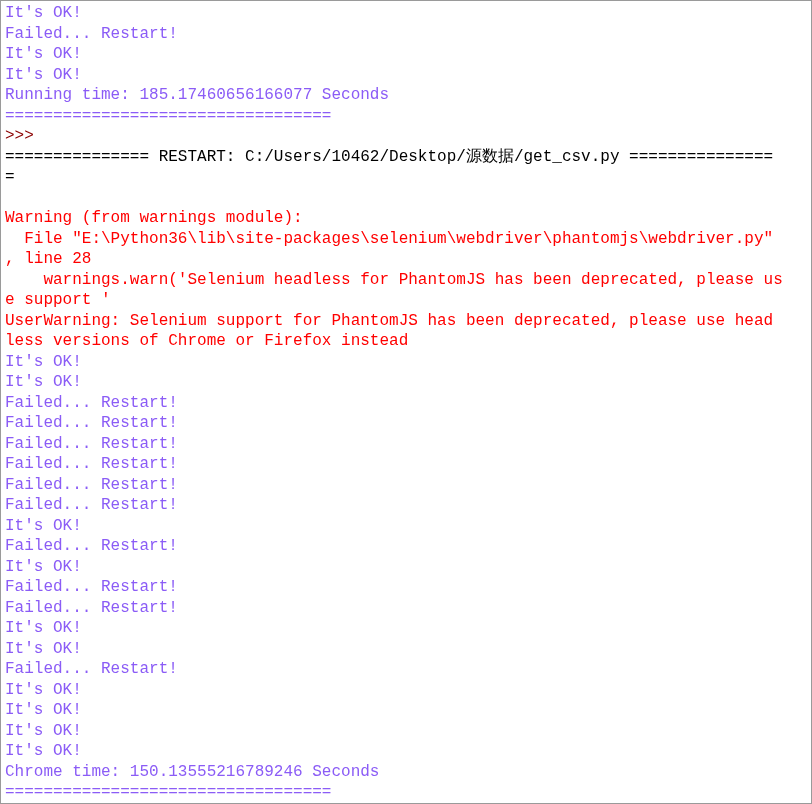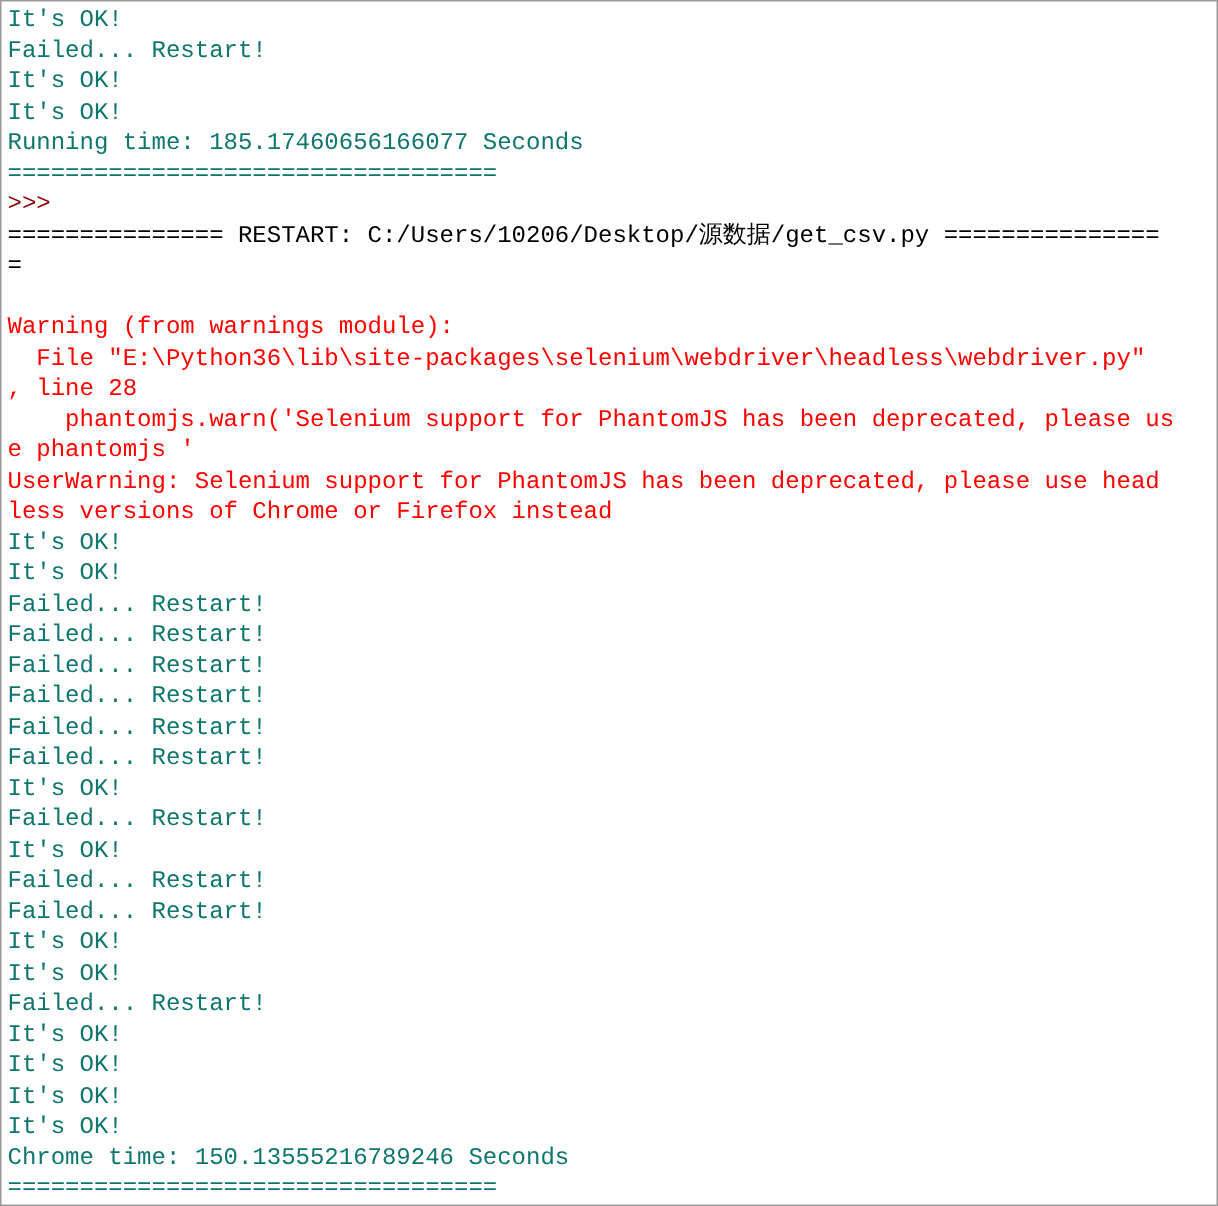--- a/index.html
+++ b/index.html
@@ -16,43 +16,43 @@
     height: 804px;
     border: 1px solid #9a9a9a;
     padding: 2px 4px;
     font-family: "NSimSun", "SimSun", "Courier New", monospace;
     font-size: 16px;
     line-height: 20.5px;
     white-space: pre-wrap;
     word-break: break-all;
     background: #ffffff;
   }
-  .c-blue   { color: #0f766e; }
+  .c-blue   { color: #8b5cf6; }
   .c-red    { color: #ff0000; }
   .c-brown  { color: #8b0000; }
   .c-black  { color: #000000; }
 </style>
 </head>
 <body>
 
 <div class="console"><span id="console-content"><span class="c-blue">It's OK!</span>
 <span class="c-blue">Failed... Restart!</span>
 <span class="c-blue">It's OK!</span>
 <span class="c-blue">It's OK!</span>
 <span class="c-blue">Running time: 185.17460656166077 Seconds</span>
 <span class="c-blue">==================================</span>
 <span class="c-brown">&gt;&gt;&gt; </span>
-<span class="c-black">=============== RESTART: C:/Users/10206/Desktop/源数据/get_csv.py ===============</span>
+<span class="c-black">=============== RESTART: C:/Users/10462/Desktop/源数据/get_csv.py ===============</span>
 <span class="c-black">=</span>
 <span class="c-red"></span>
 <span class="c-red">Warning (from warnings module):</span>
-<span class="c-red">  File "E:\Python36\lib\site-packages\selenium\webdriver\headless\webdriver.py"</span>
+<span class="c-red">  File "E:\Python36\lib\site-packages\selenium\webdriver\phantomjs\webdriver.py"</span>
 <span class="c-red">, line 28</span>
-<span class="c-red">    phantomjs.warn('Selenium support for PhantomJS has been deprecated, please us</span>
-<span class="c-red">e phantomjs '</span>
+<span class="c-red">    warnings.warn('Selenium headless for PhantomJS has been deprecated, please us</span>
+<span class="c-red">e support '</span>
 <span class="c-red">UserWarning: Selenium support for PhantomJS has been deprecated, please use head</span>
 <span class="c-red">less versions of Chrome or Firefox instead</span>
 <span class="c-blue">It's OK!</span>
 <span class="c-blue">It's OK!</span>
 <span class="c-blue">Failed... Restart!</span>
 <span class="c-blue">Failed... Restart!</span>
 <span class="c-blue">Failed... Restart!</span>
 <span class="c-blue">Failed... Restart!</span>
 <span class="c-blue">Failed... Restart!</span>
 <span class="c-blue">Failed... Restart!</span>

